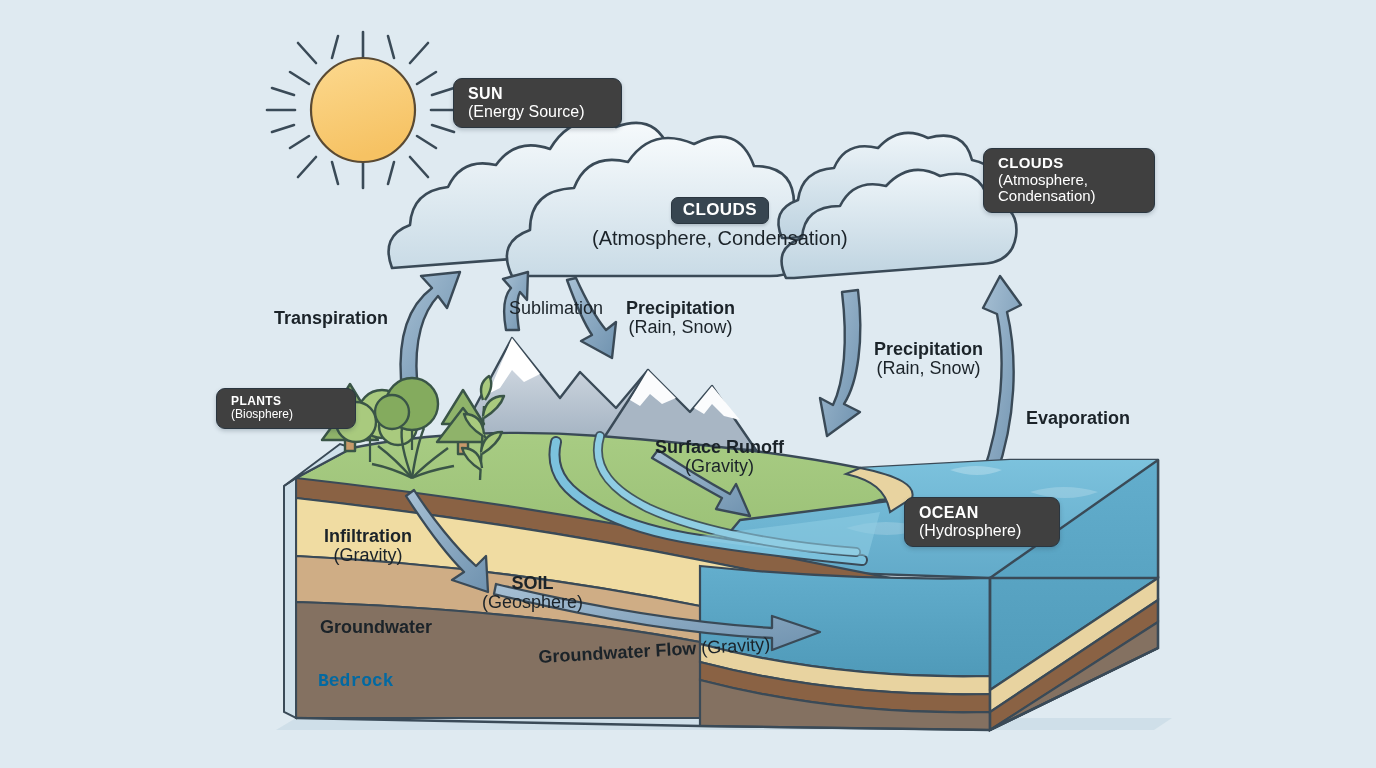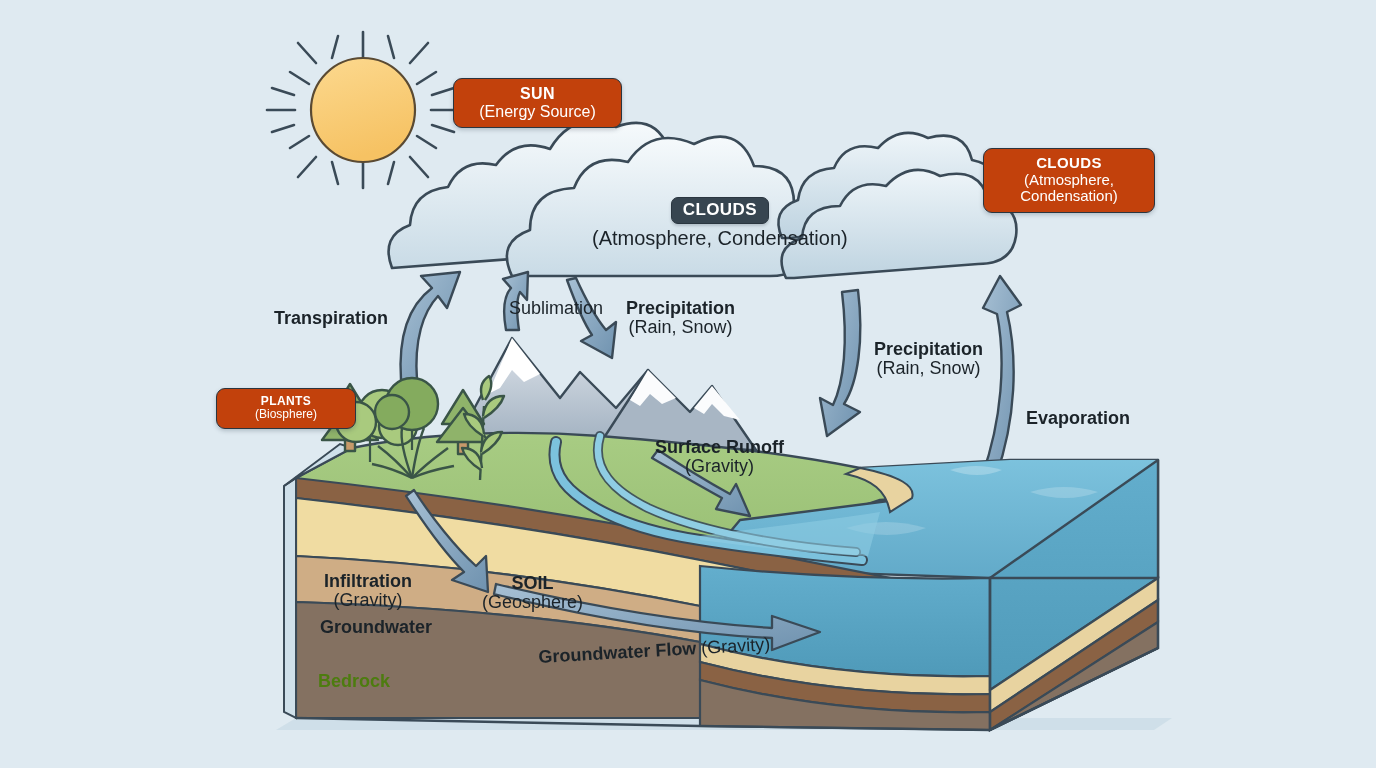--- a/index.html
+++ b/index.html
@@ -14,35 +14,34 @@
   #stage svg{position:absolute;left:0;top:0;}
 
   
   .lbl{position:absolute;white-space:nowrap;line-height:1.08;}
   .lbl .t1{display:block;font-weight:bold;}
   .lbl .t2{display:block;}
 
   
   .badge{
     position:absolute;
-    background:#c2410c;
+    background:#404040;
     border:1.5px solid #2a3640;
     border-radius:9px;
     color:#ffffff;
-    text-align:center;
     padding:6px 14px 7px 14px;
     box-shadow:0 2px 4px rgba(40,55,70,.25);
     line-height:1.1;
   }
   .badge .t1{display:block;font-weight:bold;letter-spacing:.4px;}
   .badge .t2{display:block;font-weight:normal;}
 
   
   .dark{color:#1b2329;}
-  .white{color:#4d7c0f;}
+  .white{color:#0369a1;font-family:Liberation Mono, monospace;}
 
   .chipinline{
     display:inline-block;background:#374550;border:1.5px solid #2a3640;
     border-radius:7px;color:#fff;padding:3px 11px 4px 11px;font-weight:bold;
     letter-spacing:.4px;box-shadow:0 2px 3px rgba(40,55,70,.22);
   }
 </style>
 </head>
 <body>
 
@@ -333,22 +332,26 @@
 <div class="badge" style="left:216px;top:388px;width:110px;font-size:12px;">
   <span class="t1">PLANTS</span>
   <span class="t2">(Biosphere)</span>
 </div>
 
 <div class="lbl dark" style="left:655px;top:438px;font-size:18px;text-align:center;">
   <span class="t1">Surface Runoff</span>
   <span class="t2">(Gravity)</span>
 </div>
 
-
-<div class="lbl dark" style="left:324px;top:527px;font-size:18px;text-align:center;margin-top:45px;">
+<div class="badge" style="left:904px;top:497px;width:126px;font-size:16px;">
+  <span class="t1">OCEAN</span>
+  <span class="t2">(Hydrosphere)</span>
+</div>
+
+<div class="lbl dark" style="left:324px;top:527px;font-size:18px;text-align:center;">
   <span class="t1">Infiltration</span>
   <span class="t2">(Gravity)</span>
 </div>
 
 <div class="lbl dark" style="left:482px;top:574px;font-size:18px;text-align:center;">
   <span class="t1">SOIL</span>
   <span class="t2">(Geosphere)</span>
 </div>
 
 <div class="lbl dark" style="left:320px;top:618px;font-size:18px;">

